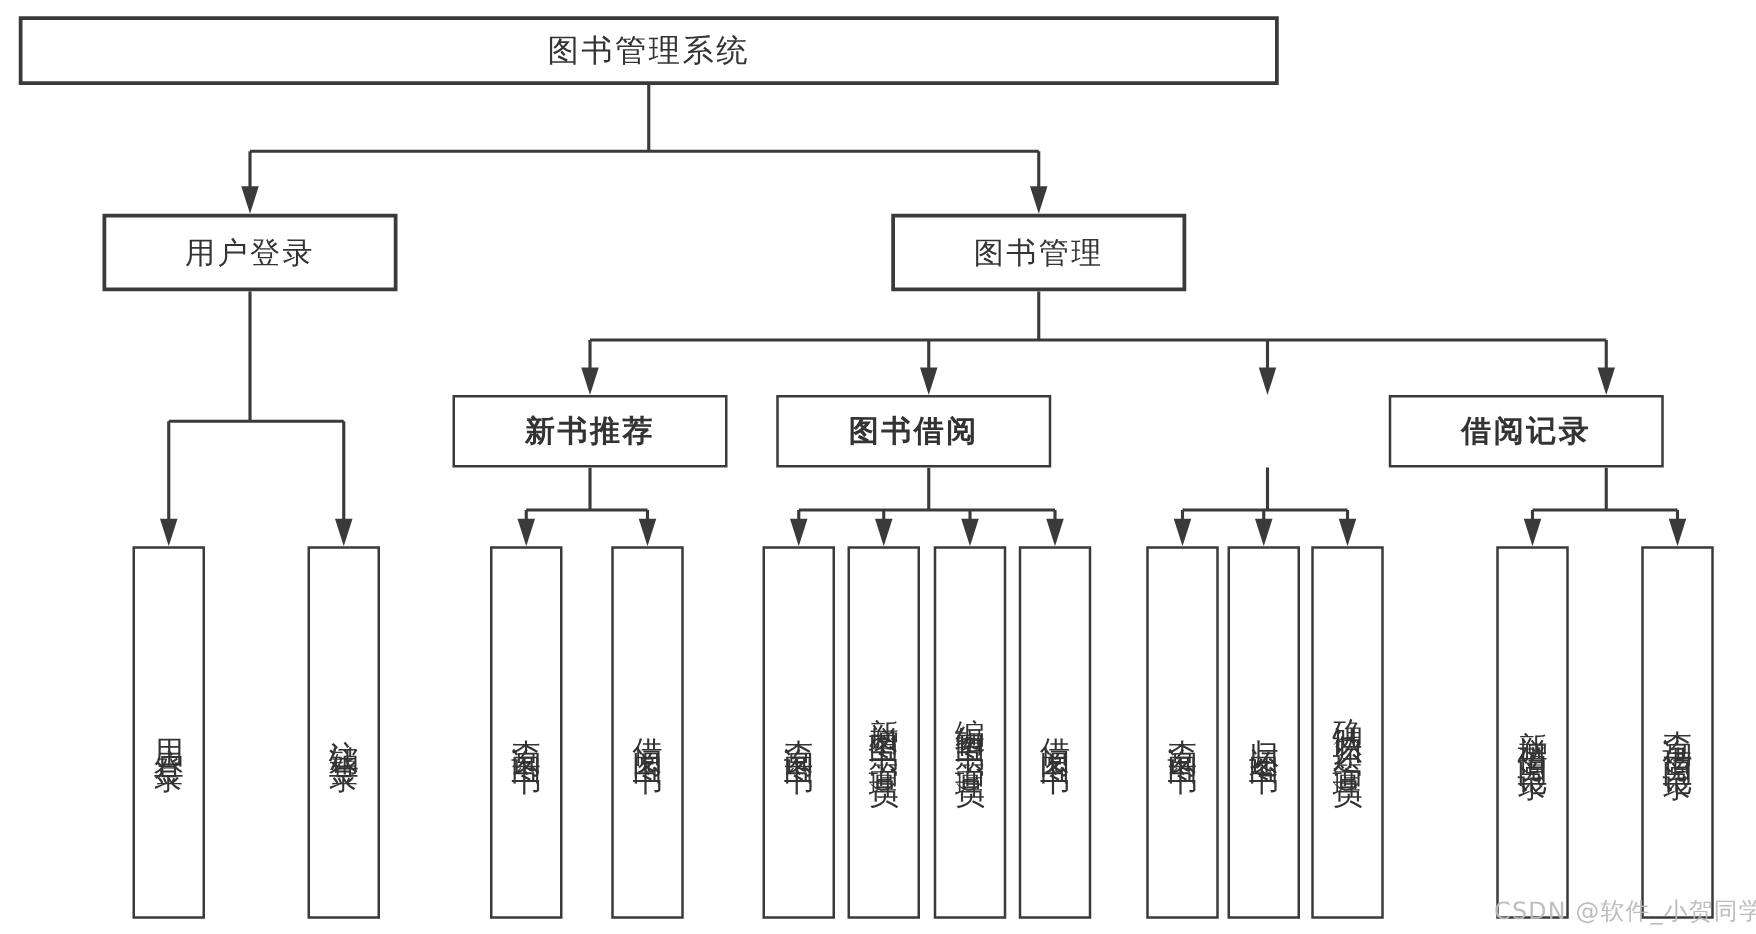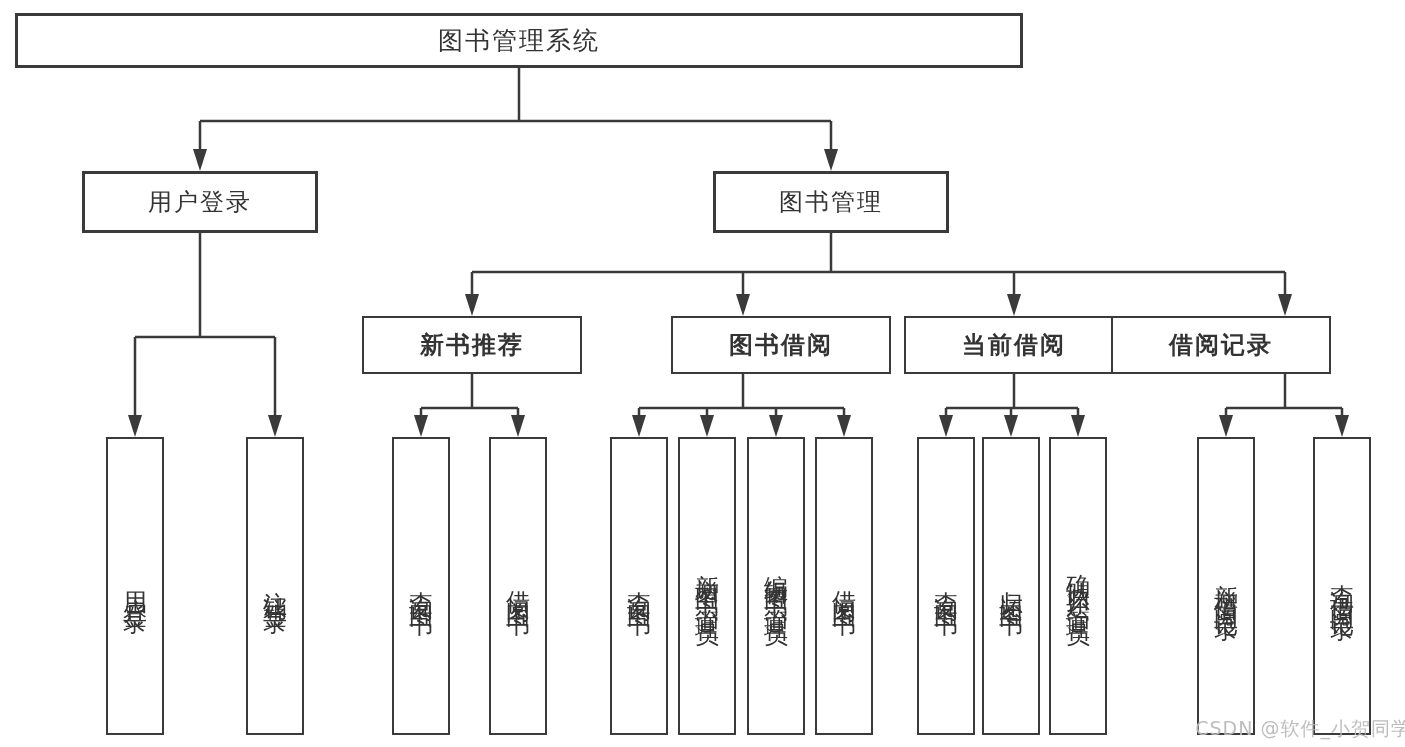--- a/index.html
+++ b/index.html
@@ -113,22 +113,21 @@
       <polygon points="1335,415 1349,415 1342,437"></polygon>
     </g>
   </svg>
 
   <div class="node root">图书管理系统</div>
 
   <div class="node lvl2" style="left:82px;">用户登录</div>
   <div class="node lvl2" style="left:713px;font-family:Liberation Mono, monospace;">图书管理</div>
 
   <div class="node lvl3" style="left:362px;">新书推荐</div>
-  <div class="node lvl3" style="left:671px;">图书借阅</div>
-  <div class="node lvl3" style="left:904px;">当前借阅</div>
+  <div class="node lvl3" style="left:621px;">图书借阅</div>
   <div class="node lvl3" style="left:1111px;">借阅记录</div>
 
   <div class="node leaf" style="left:106px;">
     <span class="vtext">用户登录</span>
   </div>
   <div class="node leaf" style="left:246px;">
     <span class="vtext">注销登录</span>
   </div>
 
   <div class="node leaf" style="left:392px;">

